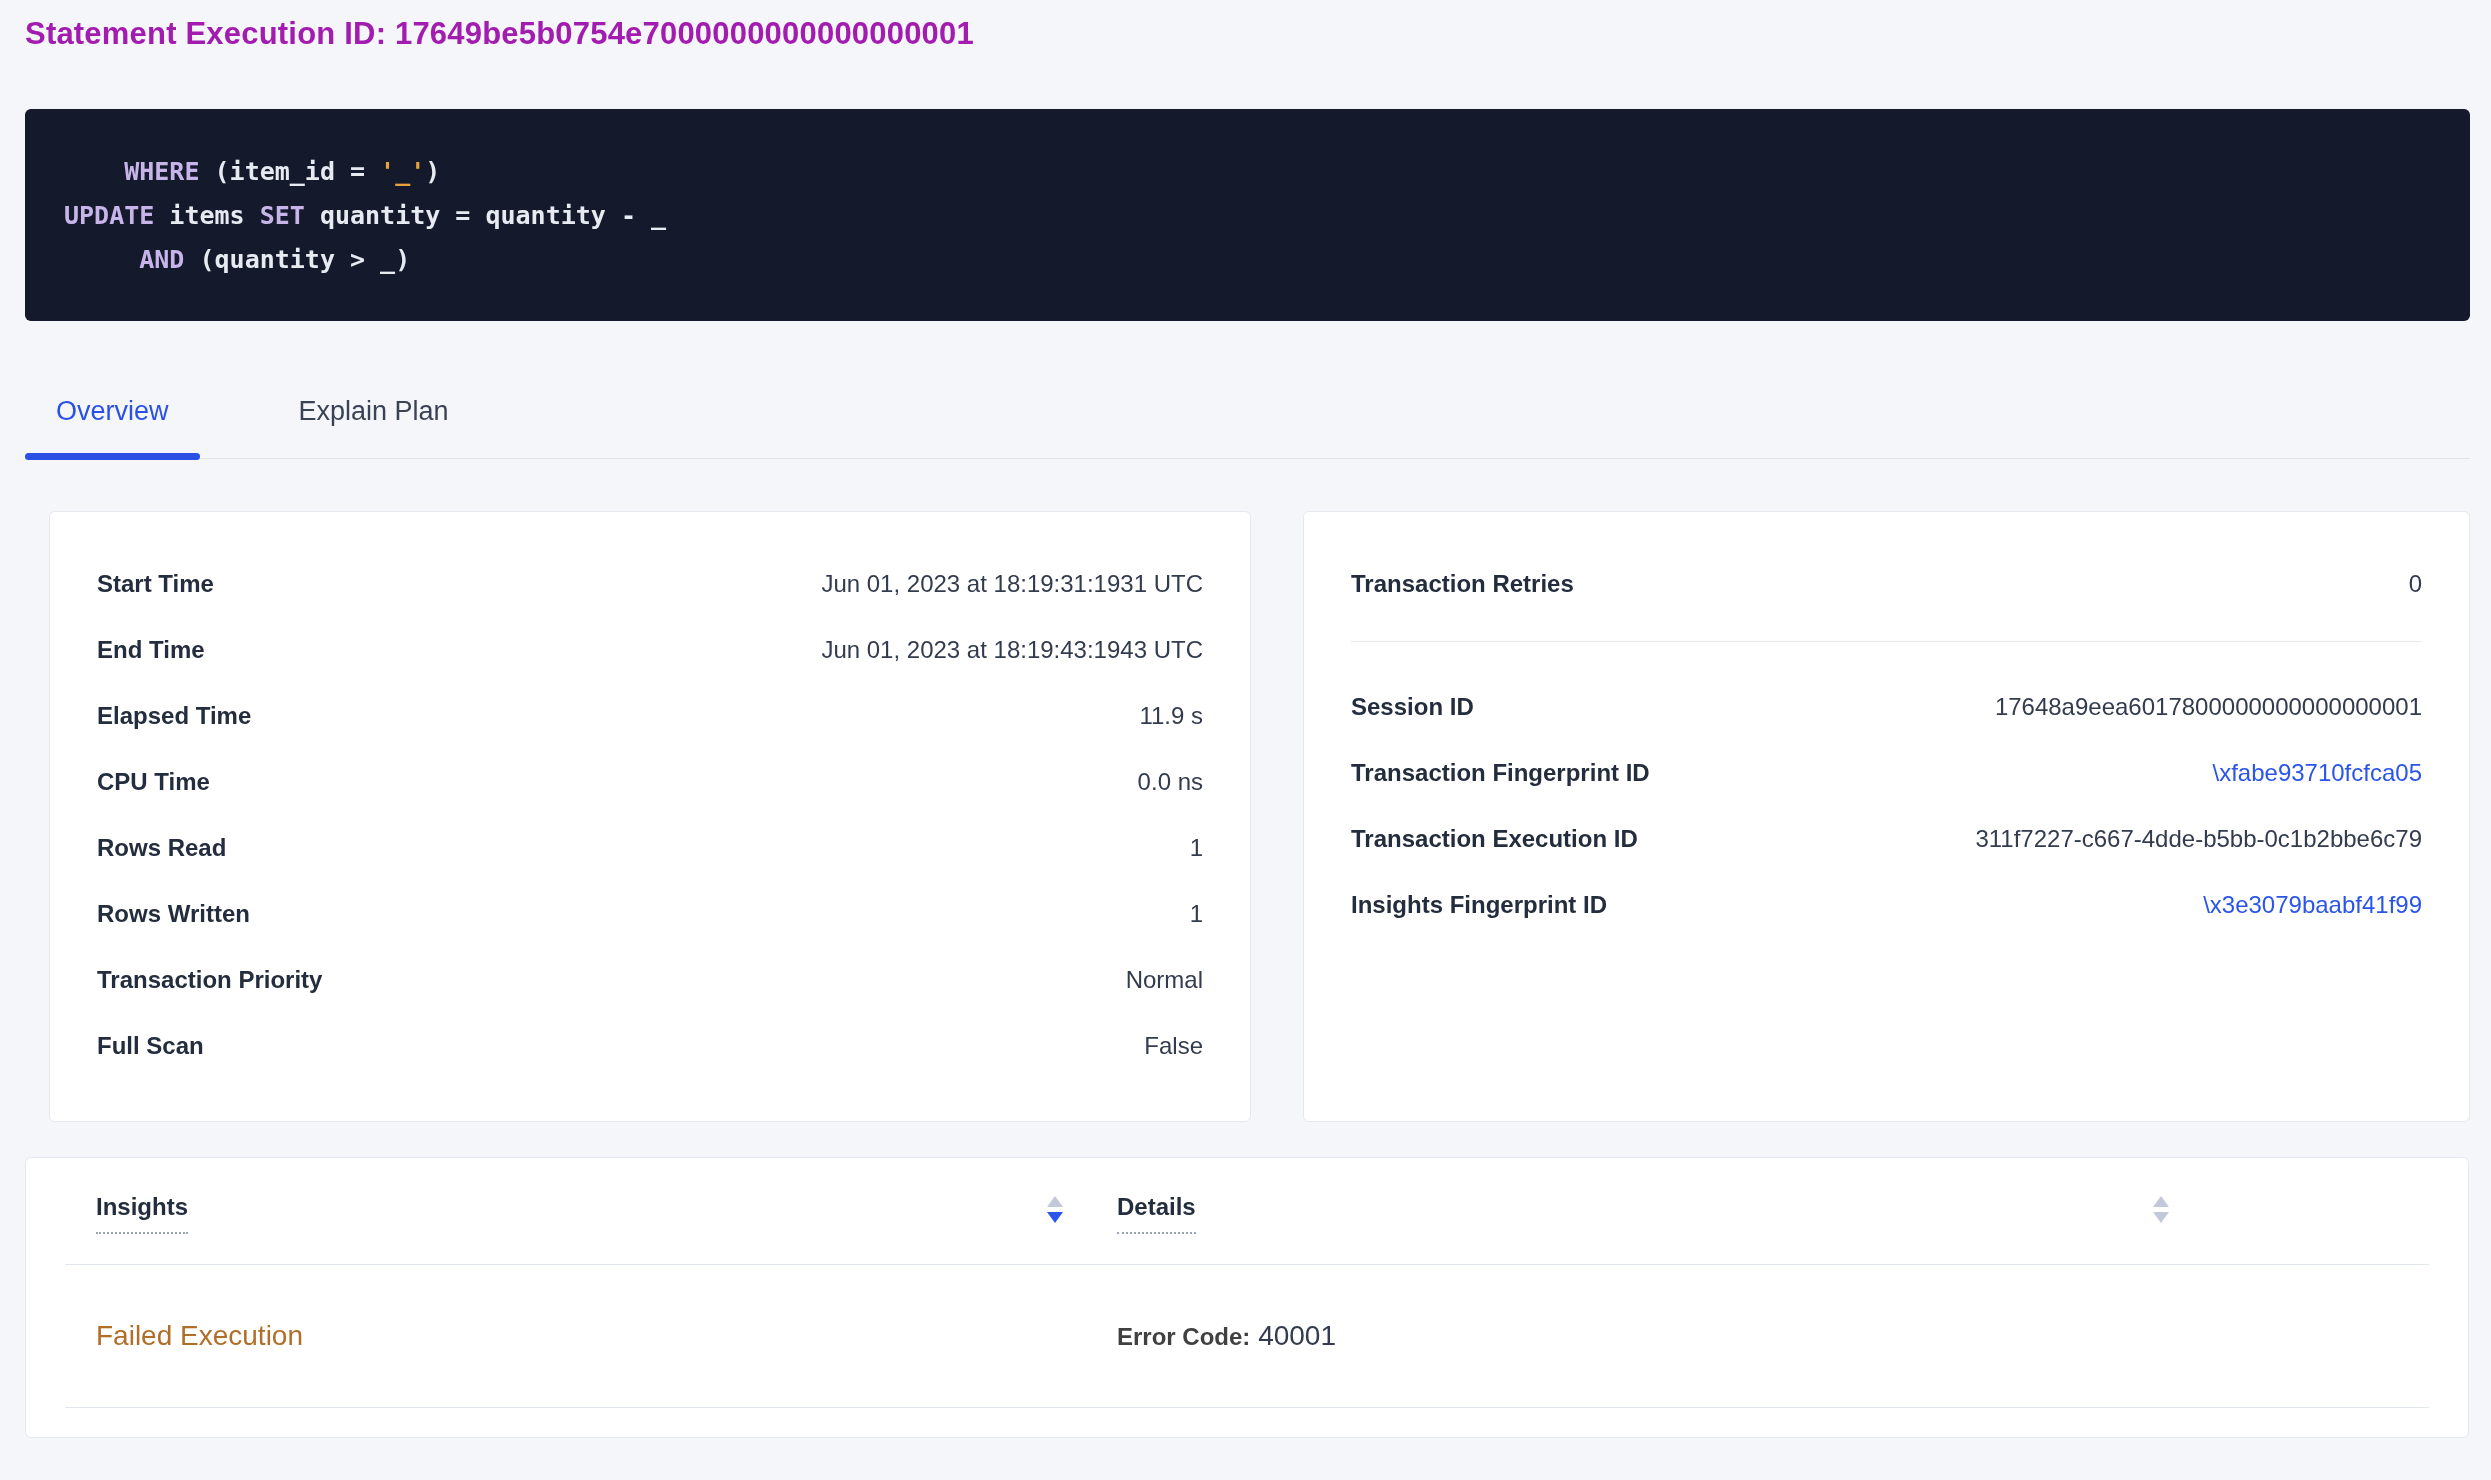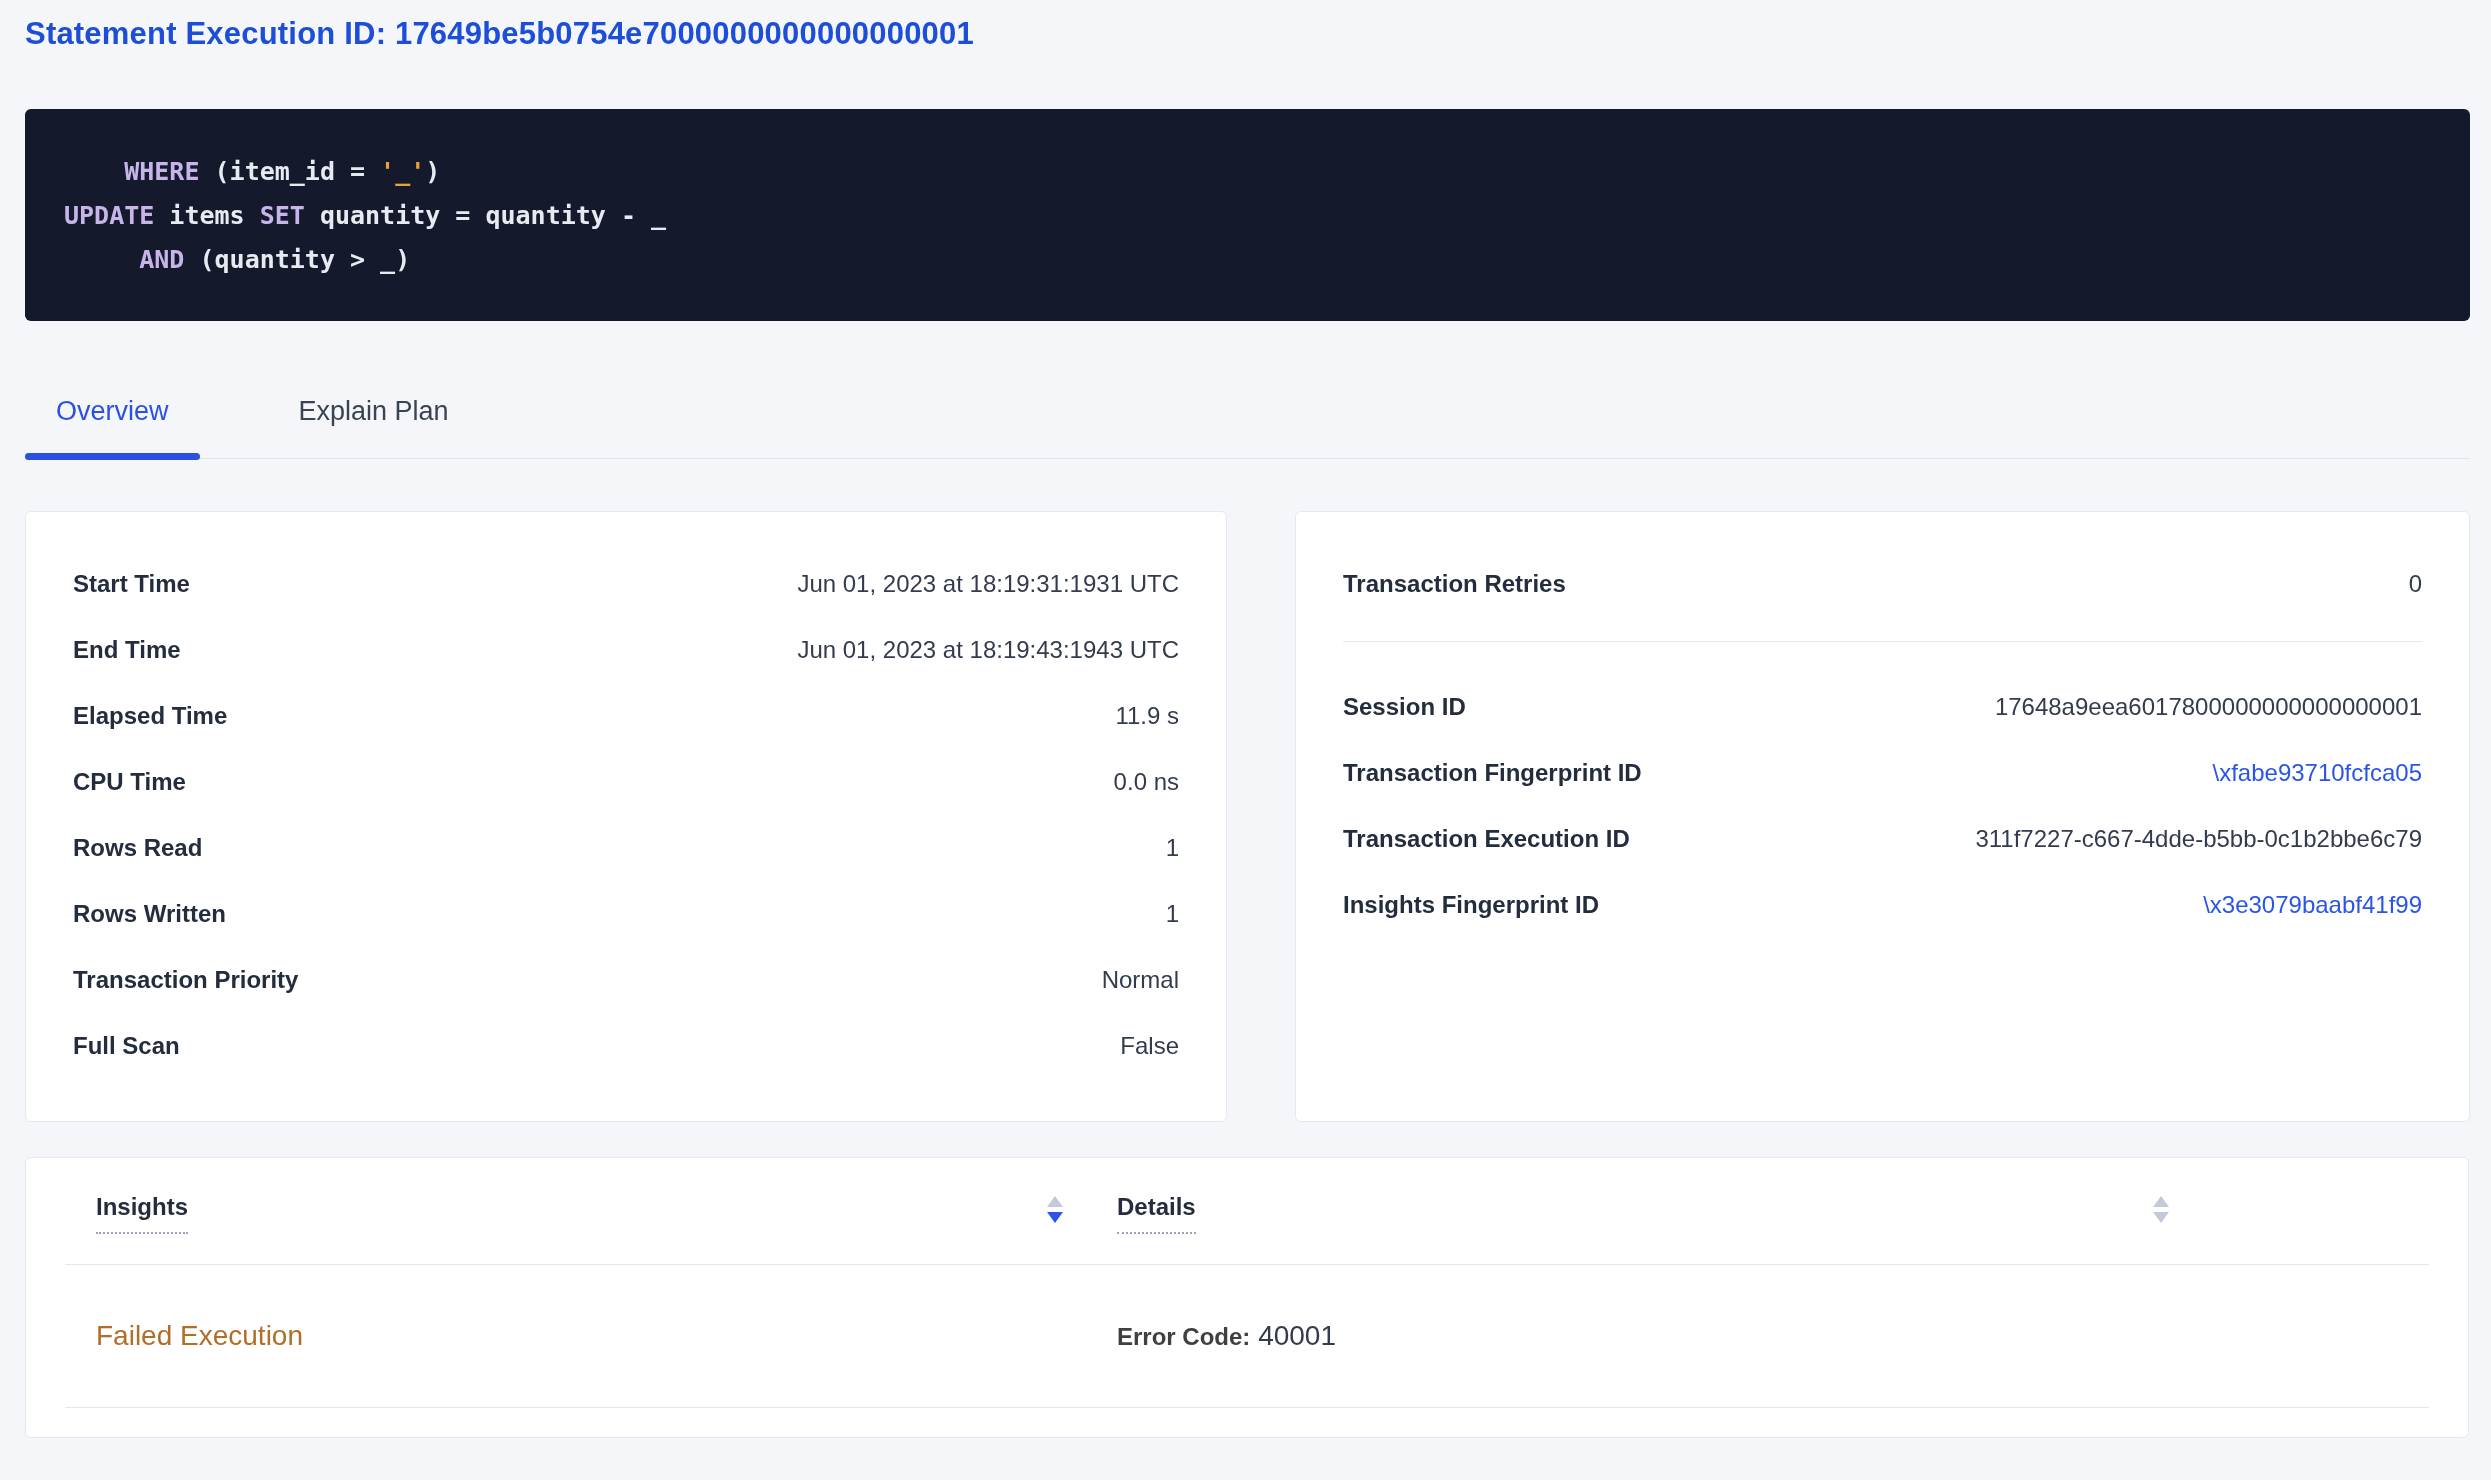--- a/index.html
+++ b/index.html
@@ -1,33 +1,33 @@
 <!DOCTYPE html>
 <html><head>
 <meta charset="utf-8">
 <style>
   * { margin:0; padding:0; box-sizing:border-box; }
   html,body { width:2492px; height:1481px; overflow:hidden; }
   body { background:#f4f6fa; font-family:"Liberation Sans","DejaVu Sans",sans-serif; color:#2c3547; }
   .page { width:2492px; height:1481px; padding:13.6px 22px 0 25px; overflow:hidden; }
 
-  .title { font-size:31px; font-weight:bold; color:#1d4ed8; letter-spacing:0.2px; line-height:39px; }
+  .title { font-size:31px; font-weight:bold; color:#a21caf; letter-spacing:0.2px; line-height:39px; }
 
   .code-block { margin-top:56px; background:#141a2c; border-radius:5.8px; height:212px; padding:41px 39px 0 39px; }
   .code-line { white-space:pre; font-family:"DejaVu Sans Mono","Liberation Mono",monospace; font-weight:700; font-size:25px; line-height:44px; color:#e7eaf1; }
   .kw { color:#c7b5ea; }
   .pl { color:#e7eaf1; }
   .str { color:#e9a13b; }
 
   .tabbar { margin-top:68px; display:flex; border-bottom:1.9px solid #dfe3ea; height:70px; align-items:flex-start; }
   .tab { position:relative; padding:7.8px 31px 0 31px; height:70px; font-size:27px; color:#3a4354; cursor:pointer; }
   .tab.active { color:#2b50e4; }
   .tab-underline { position:absolute; left:0; right:0; bottom:-1.9px; height:7.8px; background:#2b50e4; border-radius:4.9px; }
 
-  .cards-row { margin-top:52px; display:flex; gap:68px; }
+  .cards-row { margin-top:52px; display:flex; gap:52px;margin-left:24px; }
   .card { background:#ffffff; border:1.9px solid #e4e8f0; border-radius:5.8px; }
   .card.left { width:1202px; height:611px; padding:39px 47px 0 47px; }
   .card.right { flex:1; height:611px; padding:39px 47px 0 47px; }
 
   .kv-row { height:66px; display:flex; align-items:center; justify-content:space-between; }
   .kv-label { font-size:24px; font-weight:bold; color:#242d3d; }
   .kv-value { font-size:24px; color:#333c4e; }
   .kv-link { font-size:24px; color:#2b55e8; text-decoration:none; cursor:pointer; }
 
   .divider { height:1.9px; background:#e6eaf0; margin:24px 0 32px 0; }

